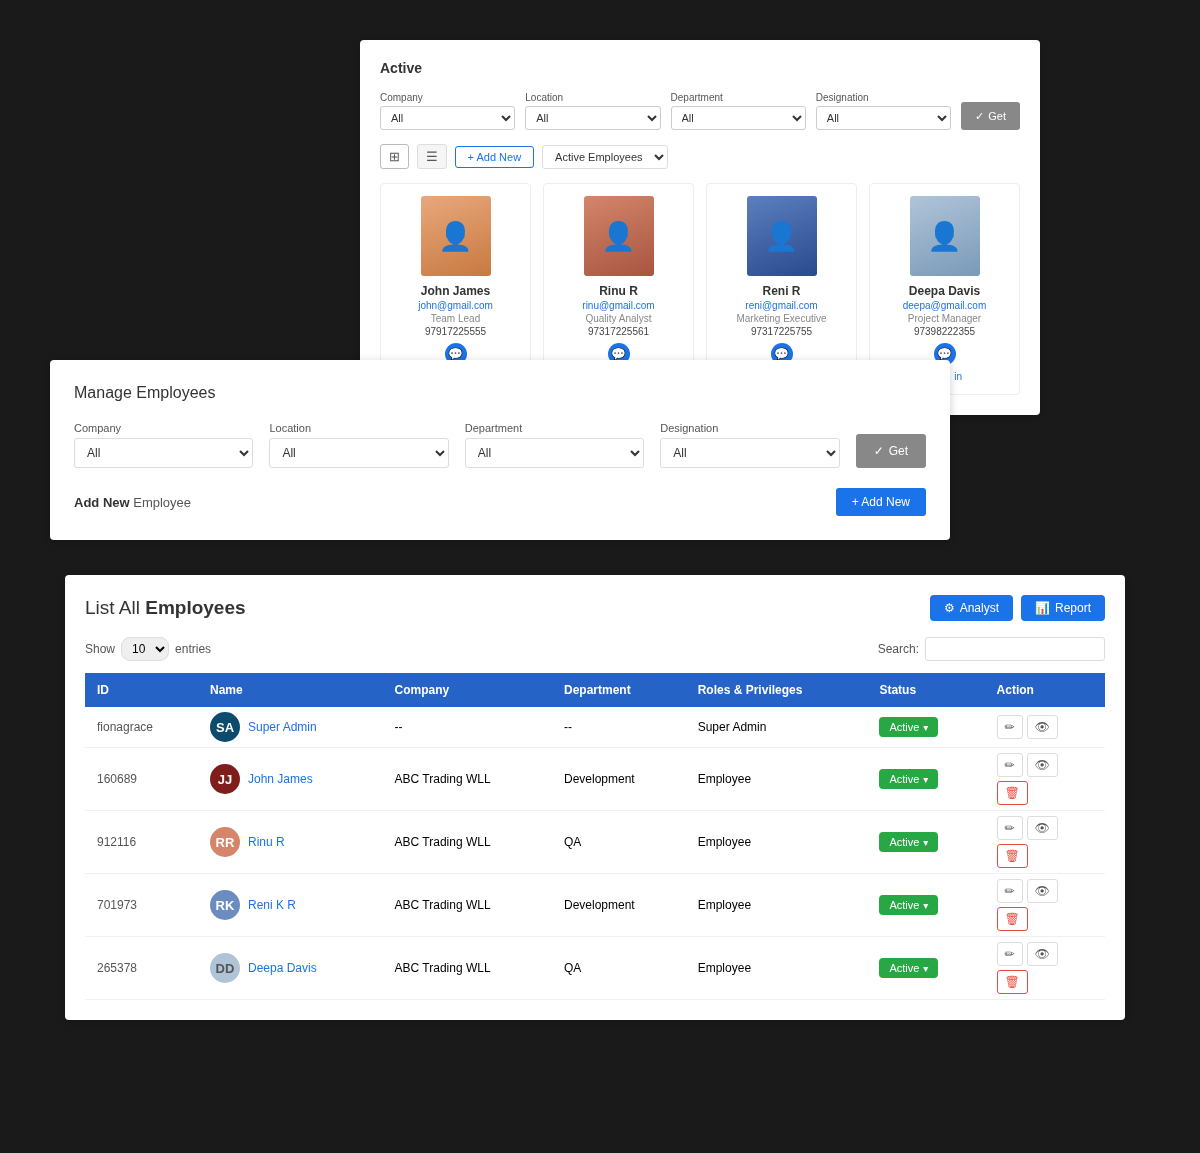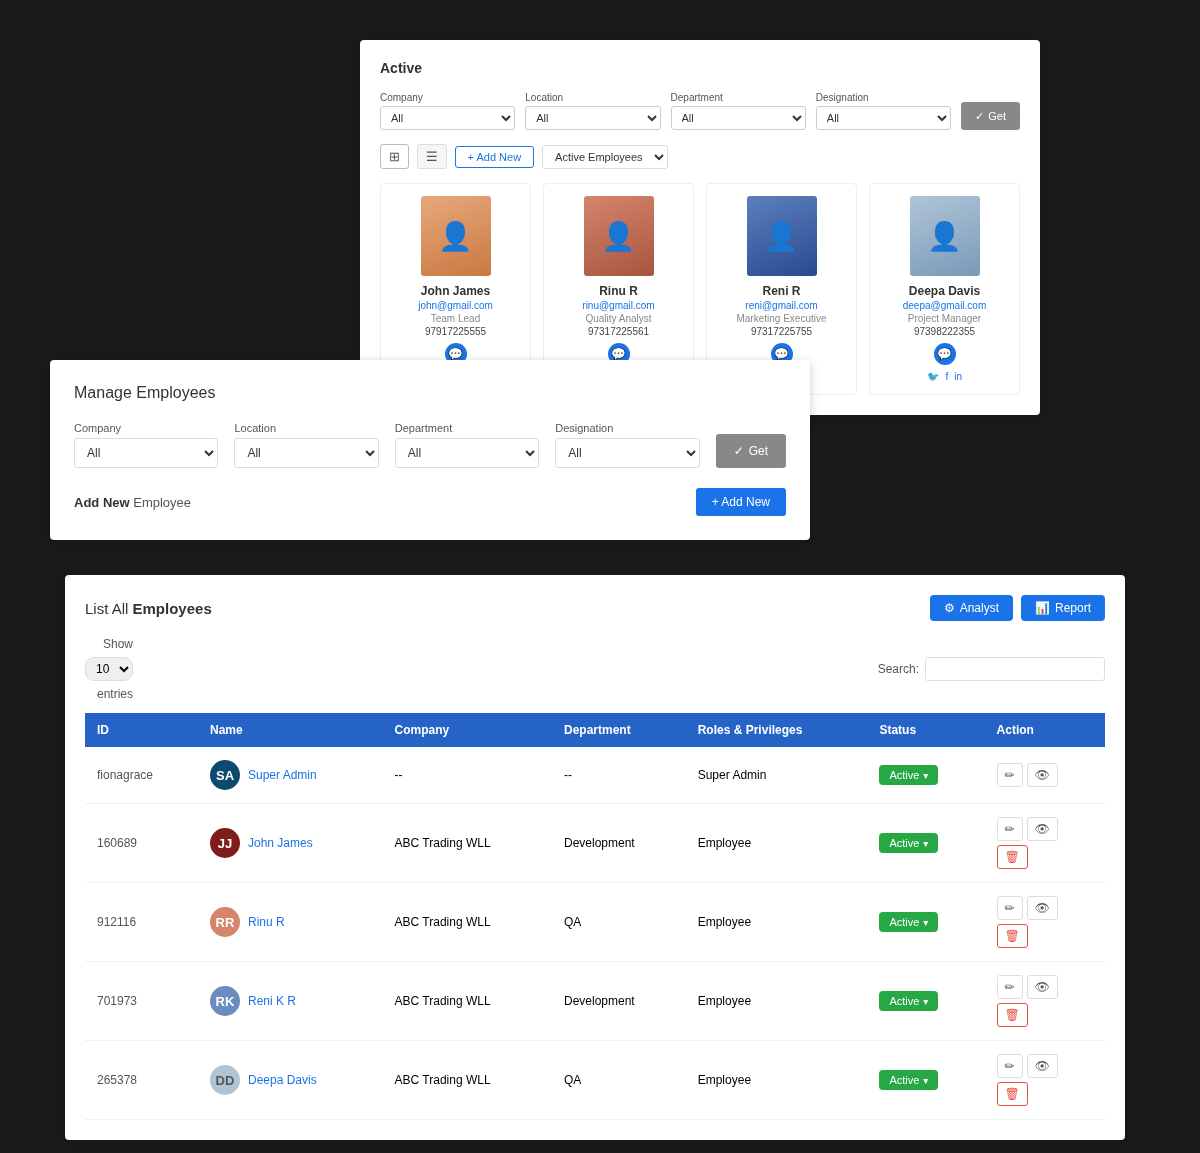--- a/index.html
+++ b/index.html
@@ -189,21 +189,21 @@
 
     .social-icon {
       font-size: 10px;
       color: #1a73e8;
     }
 
     
     .manage-panel {
       top: 360px;
       left: 50px;
-      width: 760px;
+      width: 900px;
       padding: 24px;
       z-index: 2;
     }
 
     .manage-title {
       font-size: 16px;
       font-weight: 600;
       color: #333;
       margin-bottom: 20px;
     }
@@ -290,21 +290,21 @@
     }
 
     .list-header {
       display: flex;
       justify-content: space-between;
       align-items: center;
       margin-bottom: 16px;
     }
 
     .list-title {
-      font-size: 15px;
+      font-size: 19px;
       color: #333;
     }
 
     .list-title strong {
       font-weight: 700;
     }
 
     .list-actions {
       display: flex;
       gap: 8px;
@@ -338,25 +338,24 @@
 
     .table-controls {
       display: flex;
       justify-content: space-between;
       align-items: center;
       margin-bottom: 12px;
     }
 
     .show-entries {
       display: flex;
-      align-items: flex-end;
+      align-items: center;
       gap: 6px;
       font-size: 12px;
       color: #555;
-      flex-direction: column;
     }
 
     .show-entries select {
       padding: 3px 6px;
       border: 1px solid #ddd;
       border-radius: 9px;
       font-size: 12px;
     }
 
     .search-box {
@@ -391,21 +390,21 @@
       text-align: left;
       font-weight: 600;
       font-size: 12px;
     }
 
     .emp-table tbody tr {
       border-bottom: 1px solid #f0f0f0;
     }
 
     .emp-table tbody td {
-      padding: 13px 12px;
+      padding: 5px 12px;
       vertical-align: middle;
     }
 
     .td-id {
       color: #555;
       font-size: 12px;
     }
 
     .td-name {
       display: flex;

